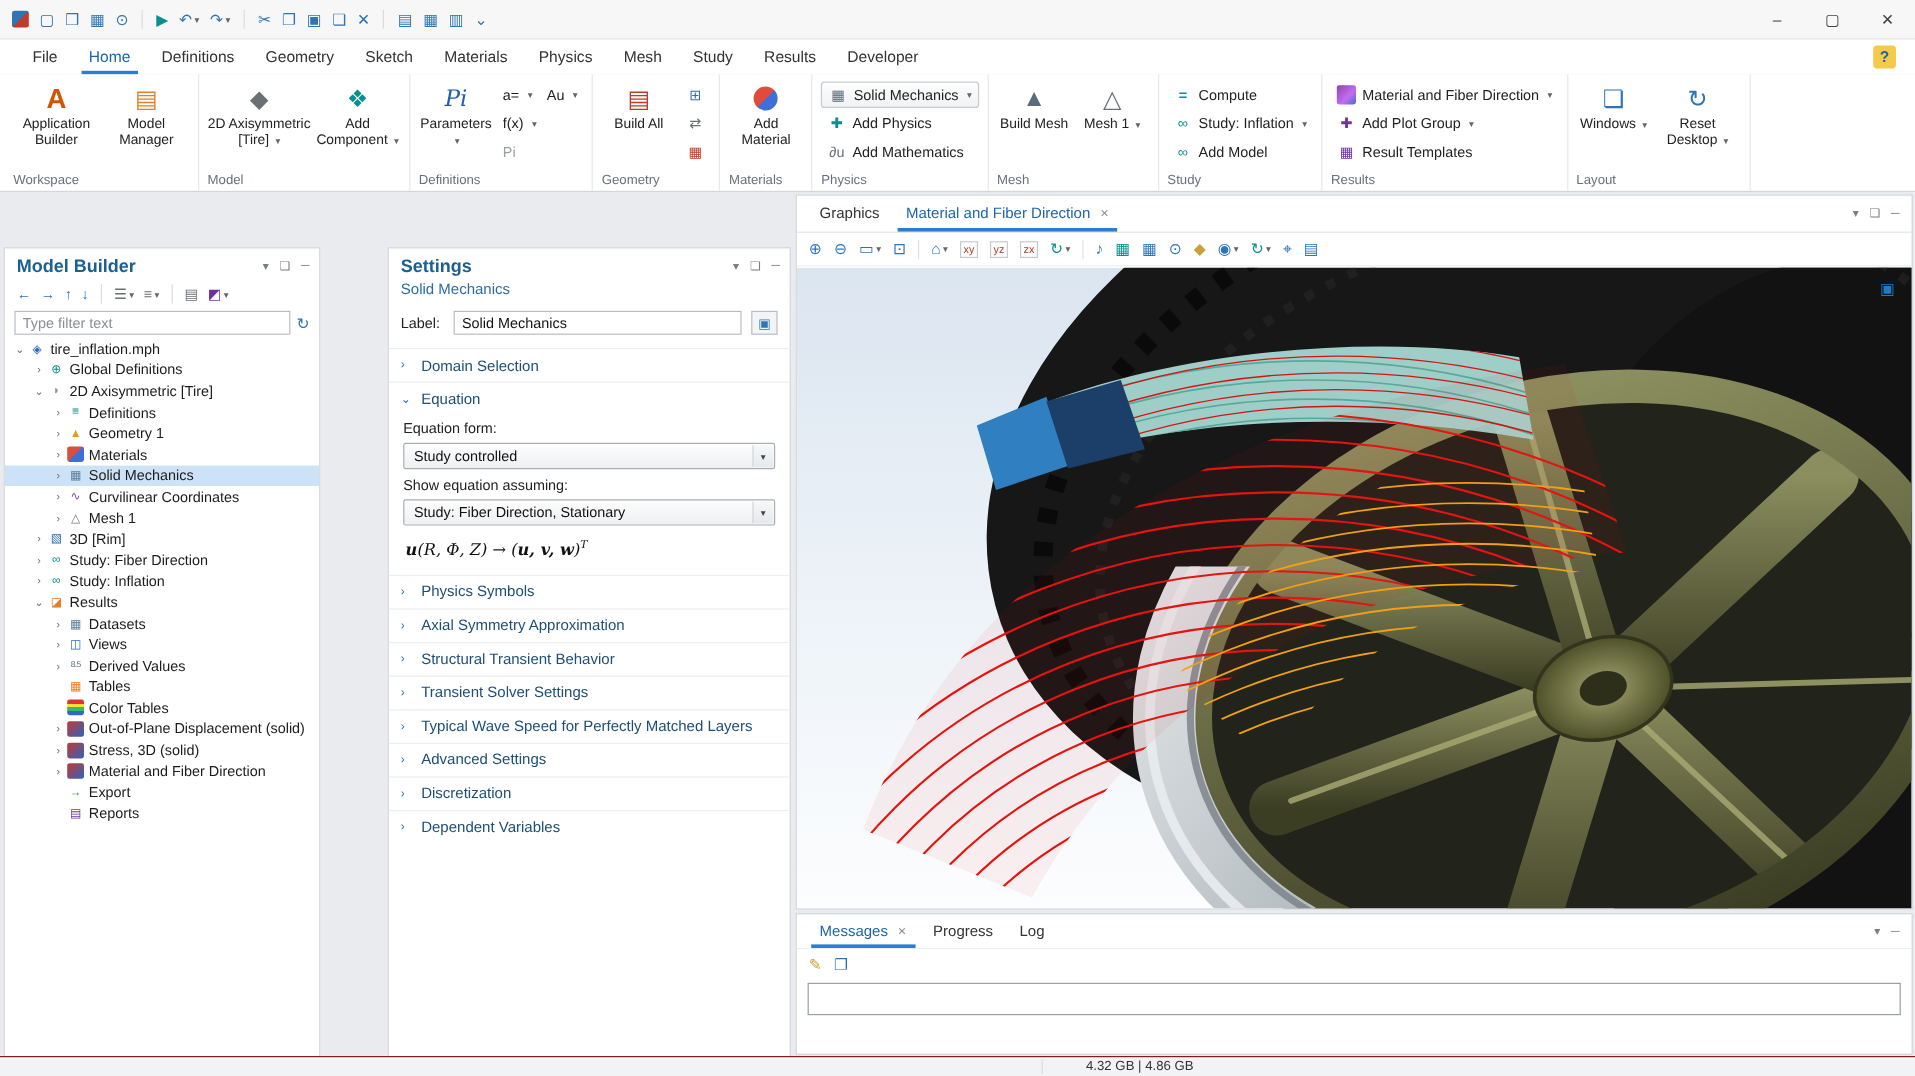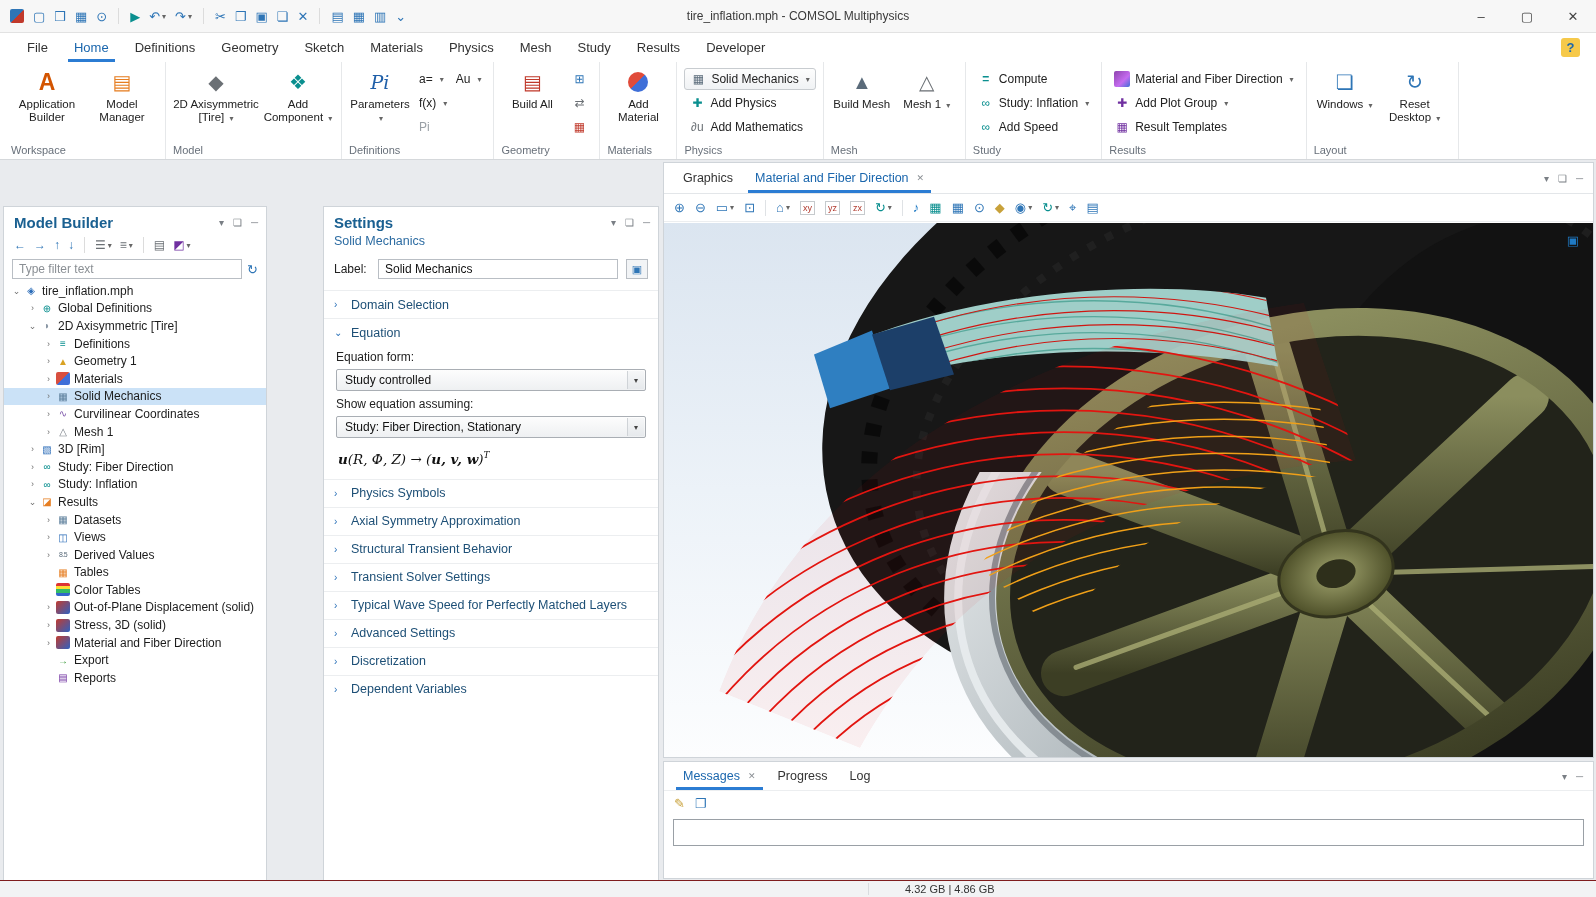--- a/index.html
+++ b/index.html
@@ -154,21 +154,20 @@
     <span class="ticon">❐</span>
     <span class="ticon">▣</span>
     <span class="ticon">❏</span>
     <span class="ticon">✕</span>
     <span class="vsep"></span>
     <span class="ticon">▤</span>
     <span class="ticon">▦</span>
     <span class="ticon">▥</span>
     <span class="ticon">⌄</span>
   </div>
-  <div class="title-text">tire_inflation.mph - COMSOL Multiphysics</div>
   <div class="win-controls">
     <span class="win-btn">–</span>
     <span class="win-btn">▢</span>
     <span class="win-btn">✕</span>
   </div>
 </div>
 
 <div class="tabrow">
   <div class="tab">File</div>
   <div class="tab active">Home</div>
@@ -317,21 +316,21 @@
           <span class="sicon c-teal" style="font-weight:bold">=</span>
           <span>Compute</span>
         </div>
         <div class="smallbtn">
           <span class="sicon c-teal">∞</span>
           <span>Study: Inflation</span>
             <span class="dd">▾</span>
         </div>
         <div class="smallbtn">
           <span class="sicon c-teal">∞</span>
-          <span>Add Speed</span>
+          <span>Add Model</span>
         </div>
       </div>
     </div>
     <div class="rgroup-label">Study</div>
   </div>
 
   <div class="rgroup">
     <div class="rgroup-content">
       <div class="smallcol">
         <div class="smallbtn">

